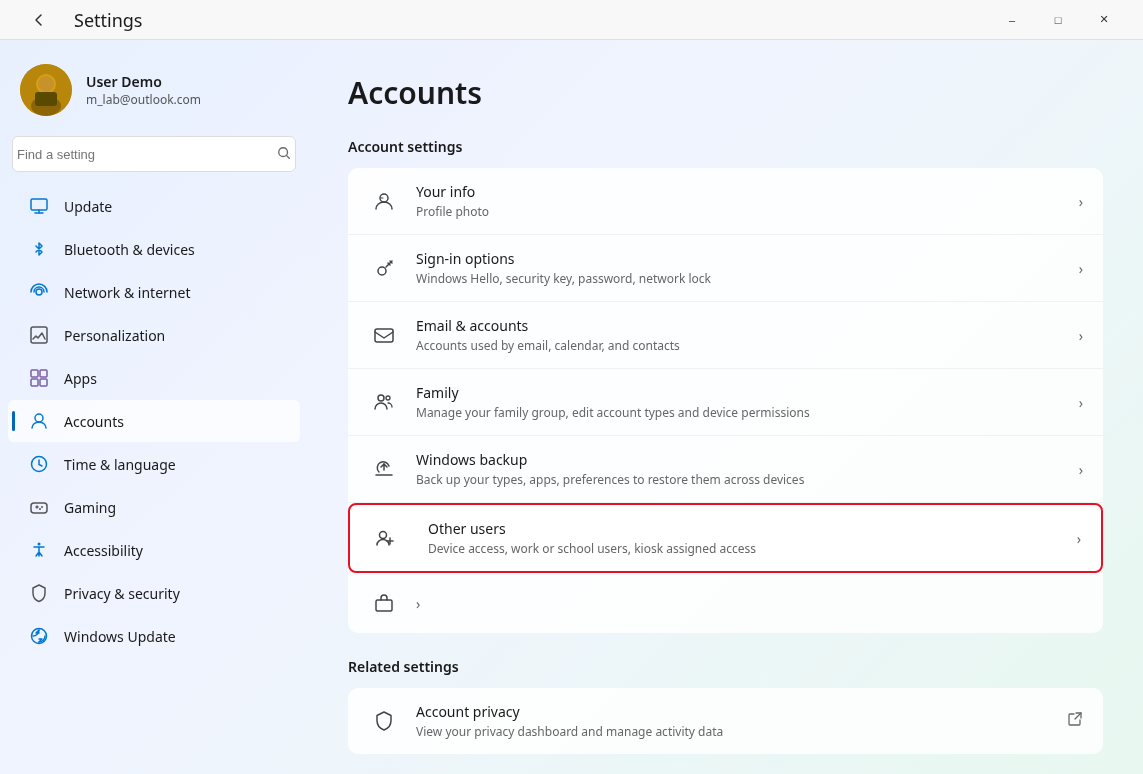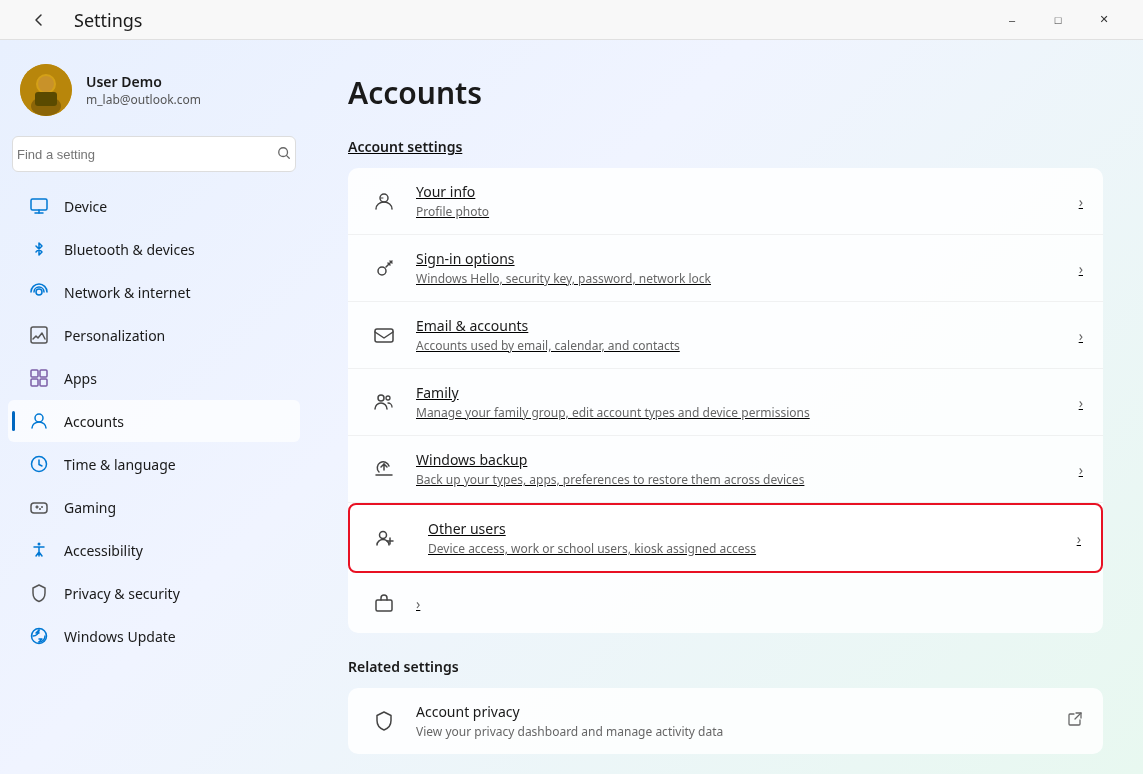--- a/index.html
+++ b/index.html
@@ -240,21 +240,21 @@
 
     .chevron {
       color: #666;
       font-size: 14px;
     }
     .external-link {
       color: #666;
       font-size: 14px;
     }
 
-    .section-gap { margin-bottom: 24px; text-decoration: underline; }
+    .section-gap { margin-bottom: 24px; }
 
     
     .icon-blue { color: #0067c0; }
     .icon-purple { color: #7b5ea7; }
     .icon-gray { color: #555; }
   </style>
 </head>
 <body>
 
 <div class="titlebar">
@@ -308,21 +308,21 @@
     <div>
 
       <div class="nav-item">
         <div class="nav-icon icon-blue">
           <svg width="20" height="20" viewBox="0 0 20 20" fill="none">
             <rect x="2" y="3" width="16" height="11" rx="1.5" stroke="#0078d4" stroke-width="1.5"></rect>
             <path d="M6 17h8" stroke="#0078d4" stroke-width="1.5" stroke-linecap="round"></path>
             <path d="M10 14v3" stroke="#0078d4" stroke-width="1.5" stroke-linecap="round"></path>
           </svg>
         </div>
-        <span class="nav-label">Device</span>
+        <span class="nav-label">Update</span>
       </div>
 
       <div class="nav-item">
         <div class="nav-icon icon-blue">
           <svg width="20" height="20" viewBox="0 0 20 20" fill="none">
             <path d="M7 7l6 6-3 3V4l3 3-6 6" stroke="#0078d4" stroke-width="1.5" stroke-linecap="round" stroke-linejoin="round"></path>
           </svg>
         </div>
         <span class="nav-label">Bluetooth &amp; devices</span>
       </div>

